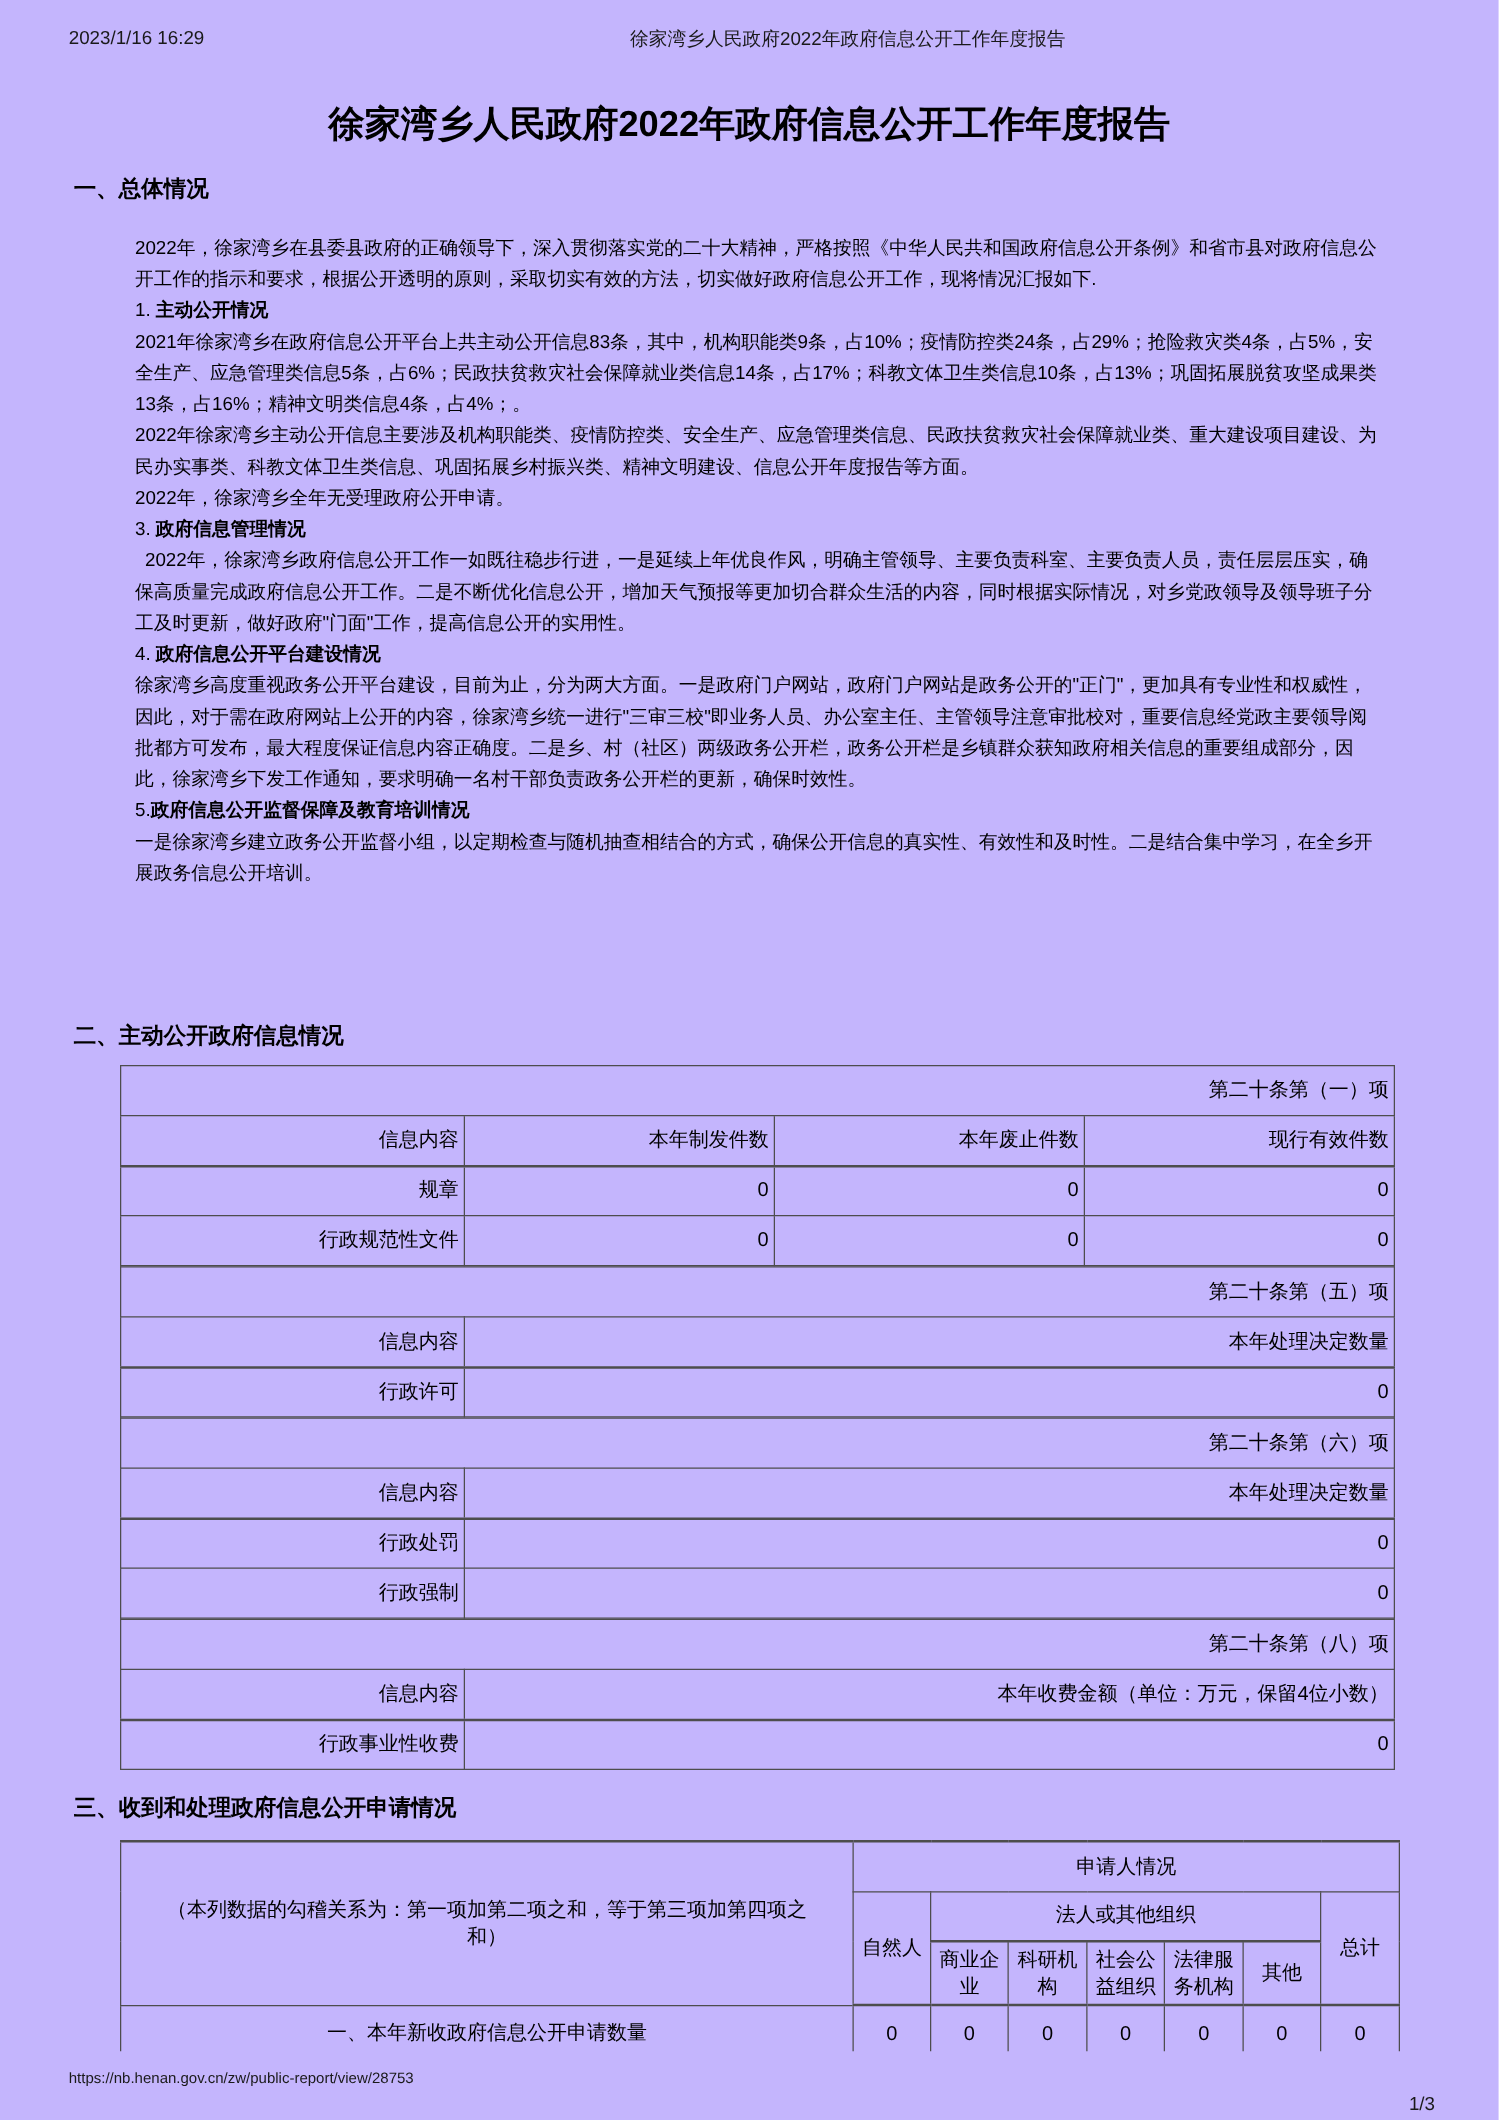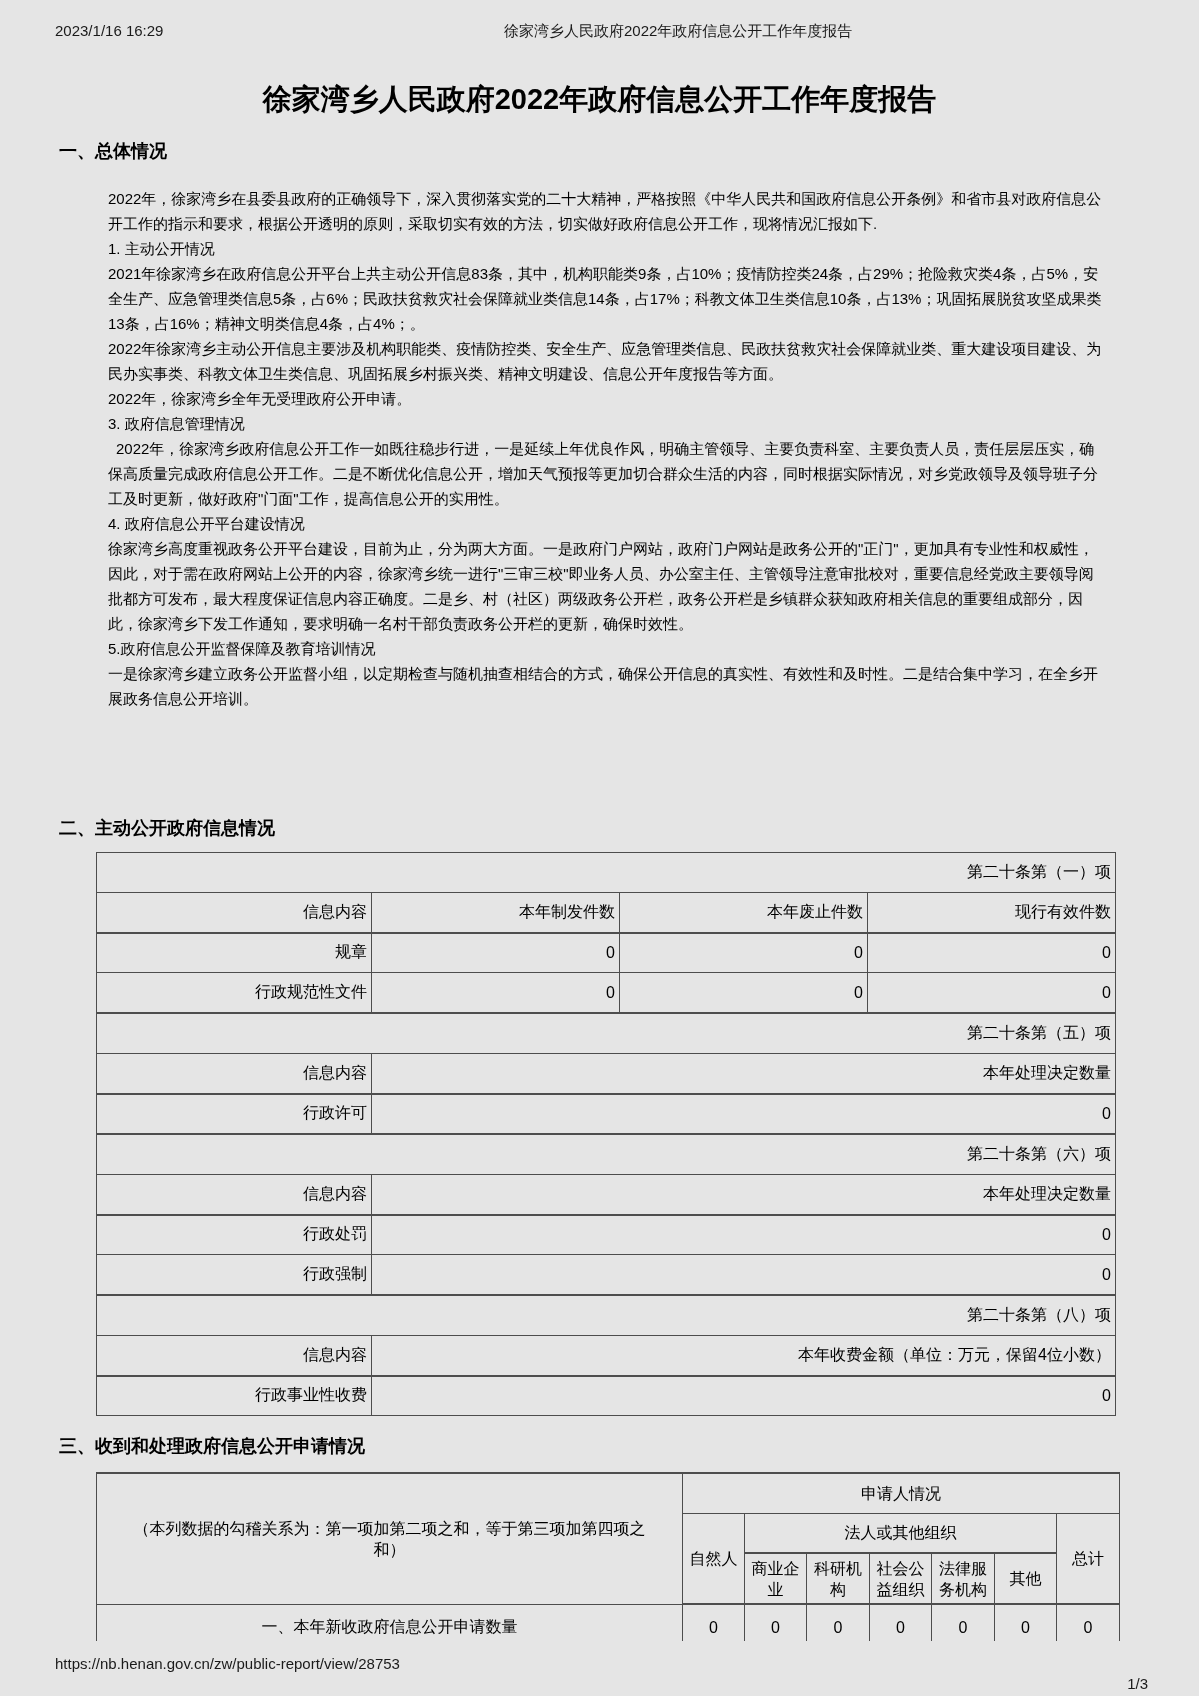--- a/index.html
+++ b/index.html
@@ -2,26 +2,26 @@
 <html><head>
 <meta charset="utf-8">
 <style>
   * { margin:0; padding:0; box-sizing:border-box; }
   html,body { background:#ffffff; }
   body {
     width:1199px; height:1696px;
     font-family:"Liberation Sans","DejaVu Sans",sans-serif;
     color:#000;
   }
-  .page { position:relative; width:1199px; height:1696px; background:#e5e5e5; overflow:hidden; }
+  .page { position:relative; width:1199px; height:1696px; background:#c4b5fd; overflow:hidden; }
 
   
   .hdr-ts   { position:absolute; left:55px;  top:22px; font-size:15px; color:#1a1a1a; }
   .hdr-doc  { position:absolute; left:504px; top:22px; font-size:15px; color:#1a1a1a; }
-  .ftr-url  { position:absolute; left:55px;  top:1655px; font-size:15px; color:#1a1a1a; }
+  .ftr-url  { position:absolute; left:55px;  top:1655px; font-size:12px; color:#1a1a1a; }
   .ftr-page { position:absolute; right:51px; top:1655px; font-size:15px; color:#1a1a1a;margin-top:20px; }
 
   
   .doc-title {
     position:absolute; top:80px; left:0; width:100%;
     text-align:center; font-size:29px; font-weight:bold;
   }
 
   
   .sec-h { position:absolute; left:59px; font-size:18px; font-weight:bold; white-space:nowrap; }
@@ -29,21 +29,21 @@
   .sec-h-2 { top:816px;font-family:Liberation Serif, serif; }
   .sec-h-3 { top:1434px; }
 
   
   .body1 {
     position:absolute; left:108px; top:186px; width:998px;
     font-size:15px; line-height:25px;
   }
   .body1 .blk { margin:0; }
   .body1 .sub-h { font-weight:normal; }
-  .body1 .sub-h .lbl { font-weight:normal; }
+  .body1 .sub-h .lbl { font-weight:bold; }
   .body1 .indent1 { text-indent:8px; }
 
   
   .t1-stack { position:absolute; left:96px; top:852px; width:1019px; }
   table.t { border-collapse:collapse; table-layout:fixed; width:1019px; }
   table.t td {
     border:1px solid #4d4d4d; height:40px;
     text-align:right; vertical-align:middle;
     font-size:16px; padding:0 4px; overflow:hidden;
   }

